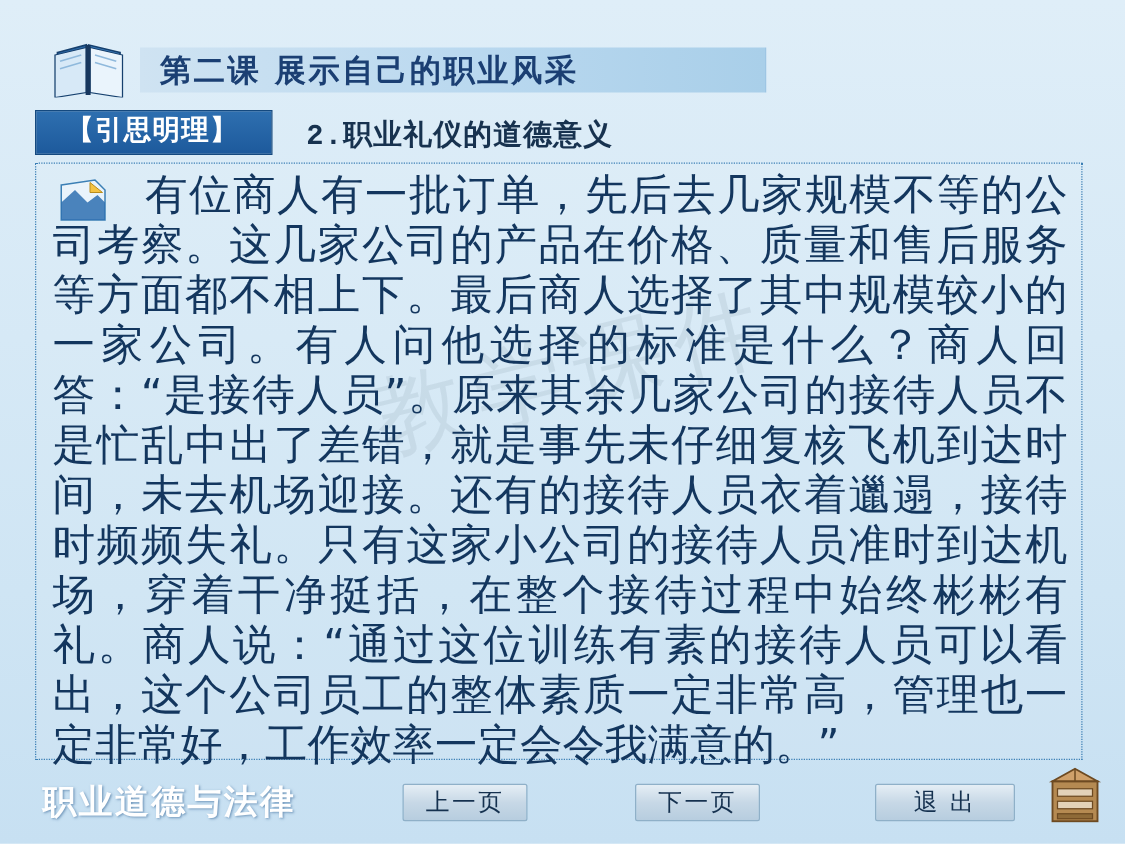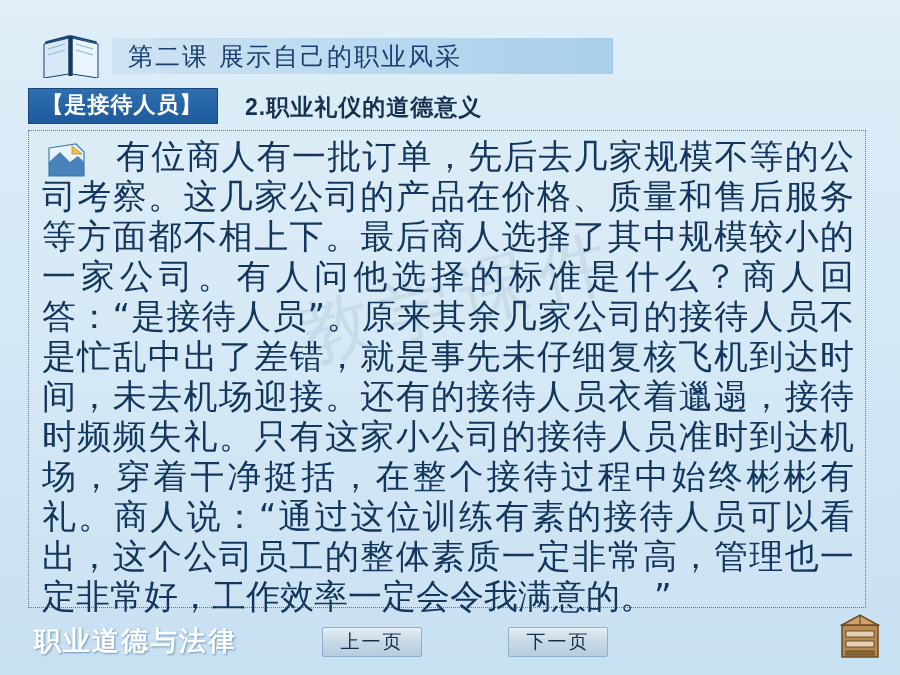--- a/index.html
+++ b/index.html
@@ -47,21 +47,21 @@
     height: 36px;
     background: linear-gradient(to right, #cfe3f2 0%, #b9d8ef 55%, #a9cfe9 100%);
     border-right: 1px solid #9ec6e4;
   }
   .title-text {
     position: absolute;
     left: 128px;
     top: 40px;
     font-family: "DejaVu Sans", sans-serif;
     font-size: 25px;
-    font-weight: normal;
+    font-weight: bold;
     color: #1b3f73;
     letter-spacing: 2px;
     white-space: nowrap;
   }
   .book-icon {
     position: absolute;
     left: 42px;
     top: 32px;
     width: 58px;
     height: 46px;
@@ -87,21 +87,21 @@
     font-size: 22px;
     font-weight: bold;
     color: #ffffff;
     letter-spacing: 1px;
     line-height: 30px;
   }
   .subhead {
     position: absolute;
     left: 245px;
     top: 92px;
-    font-family: Liberation Sans, sans-serif;
+    font-family: Liberation Mono, monospace;
     font-size: 23px;
     font-weight: bold;
     color: #17324f;
     letter-spacing: 1px;
     white-space: nowrap;
   }
 
   
   .body-box {
     position: absolute;
@@ -194,39 +194,40 @@
       <path d="M6 23 L23 18" stroke="#8fb9dc" stroke-width="1.3"></path>
       <path d="M34 12 L51 17" stroke="#8fb9dc" stroke-width="1.3"></path>
       <path d="M34 18 L51 23" stroke="#8fb9dc" stroke-width="1.3"></path>
     </svg>
   </span>
 
   <div class="title-bar"></div>
   <div class="title-text">第二课  展示自己的职业风采</div>
 
   <div class="tag-box"></div>
-  <div class="tag-text">【是接待人员】</div>
+  <div class="tag-text">【引思明理】</div>
   <div class="subhead">2.职业礼仪的道德意义</div>
 
   <div class="body-box"></div>
 
   <span class="para-icon">
     <svg width="42" height="38" viewBox="0 0 42 38">
       <path d="M3 6 L30 2 L38 10 L38 34 L3 34 Z" fill="#e9f3fb" stroke="#3b7fb5" stroke-width="1.2"></path>
       <path d="M3 20 L14 10 L24 20 L32 14 L38 20 L38 34 L3 34 Z" fill="#2e6fb0" opacity="0.85"></path>
       <path d="M26 4 L36 12 L26 12 Z" fill="#f5c342" stroke="#b98d1e" stroke-width="0.8"></path>
     </svg>
   </span>
 
   <div class="body-text">有位商人有一批订单，先后去几家规模不等的公司考察。这几家公司的产品在价格、质量和售后服务等方面都不相上下。最后商人选择了其中规模较小的一家公司。有人问他选择的标准是什么？商人回答：“是接待人员”。原来其余几家公司的接待人员不是忙乱中出了差错，就是事先未仔细复核飞机到达时间，未去机场迎接。还有的接待人员衣着邋遢，接待时频频失礼。只有这家小公司的接待人员准时到达机场，穿着干净挺括，在整个接待过程中始终彬彬有礼。商人说：“通过这位训练有素的接待人员可以看出，这个公司员工的整体素质一定非常高，管理也一定非常好，工作效率一定会令我满意的。”</div>
 
   <div class="footer-title">职业道德与法律</div>
 
   <div class="nav-btn nav-next">下一页</div>
   <div class="nav-btn nav-prev">上一页</div>
+  <div class="nav-btn nav-exit">退  出</div>
 
   <span class="exit-icon">
     <svg width="52" height="52" viewBox="0 0 52 52">
       <rect x="8" y="14" width="36" height="32" fill="#b58a52" stroke="#6d4a22" stroke-width="1.5"></rect>
       <path d="M8 14 L26 4 L44 14 Z" fill="#cfa06a" stroke="#6d4a22" stroke-width="1.5"></path>
       <rect x="12" y="20" width="28" height="6" fill="#e3d2b8" stroke="#6d4a22" stroke-width="1"></rect>
       <rect x="12" y="30" width="28" height="6" fill="#e3d2b8" stroke="#6d4a22" stroke-width="1"></rect>
       <rect x="12" y="40" width="28" height="4" fill="#8e6a38" stroke="#6d4a22" stroke-width="1"></rect>
       <path d="M26 4 L26 14" stroke="#6d4a22" stroke-width="1.2"></path>
     </svg>

